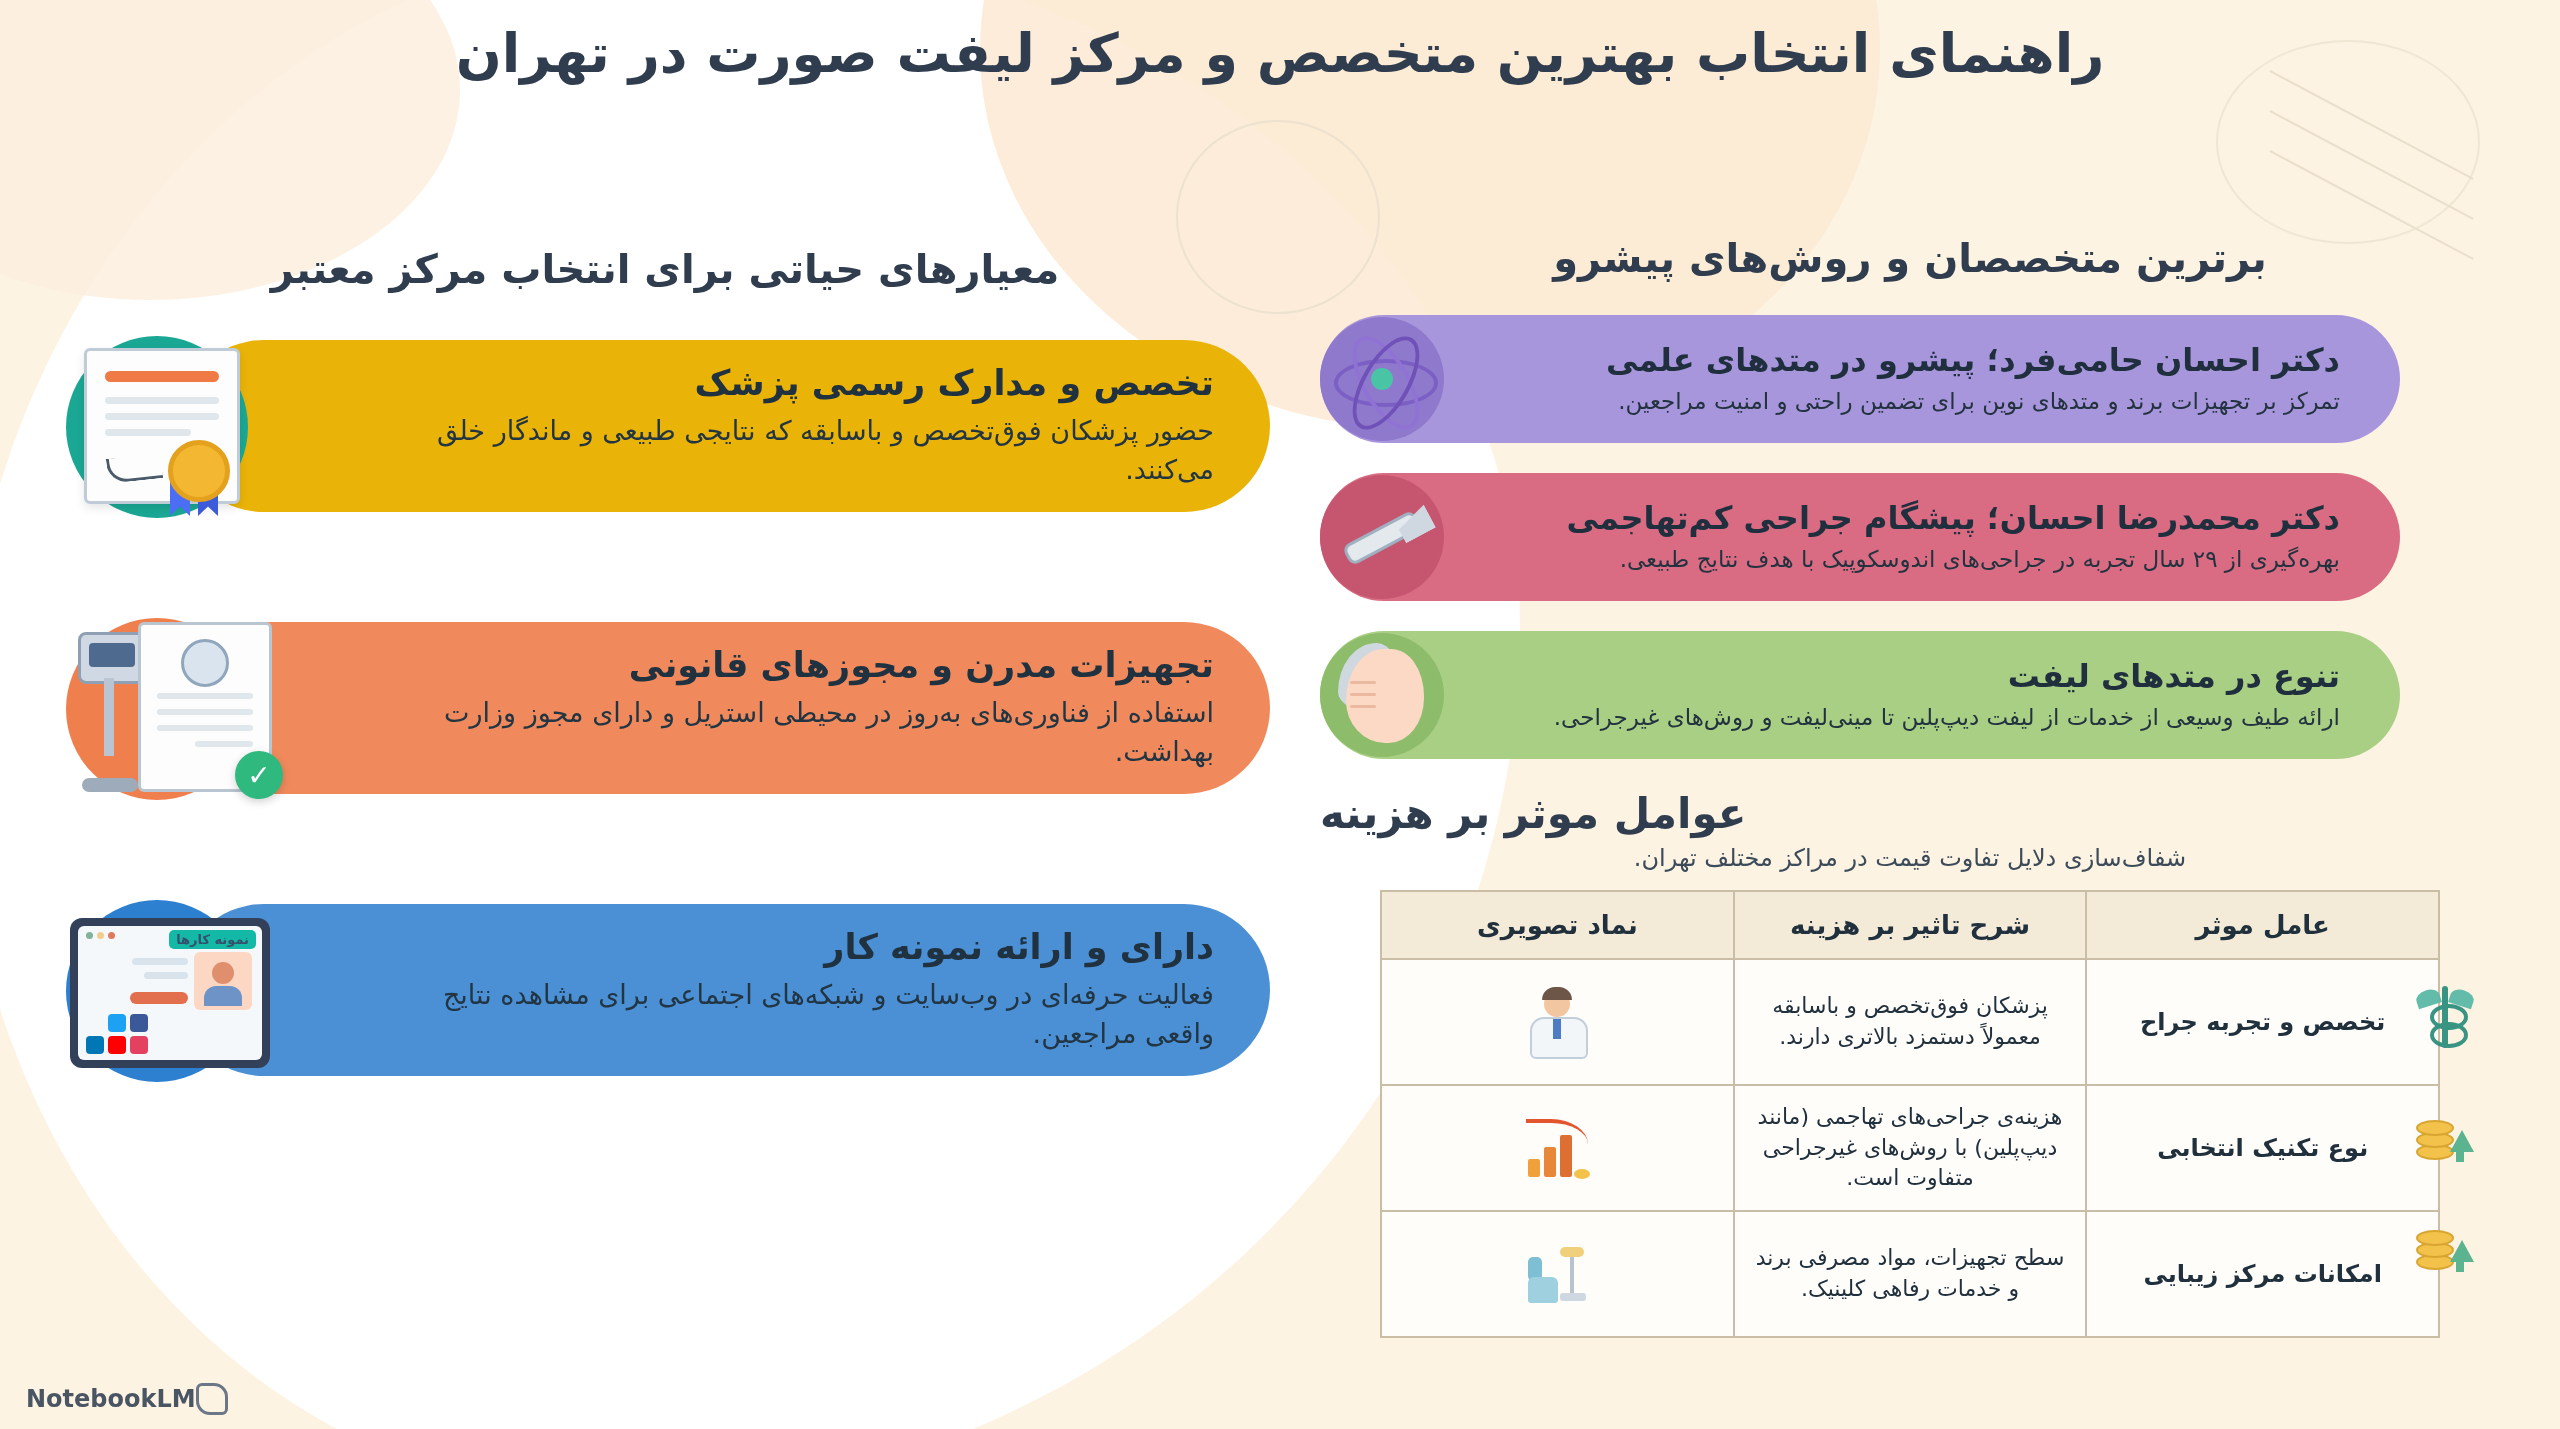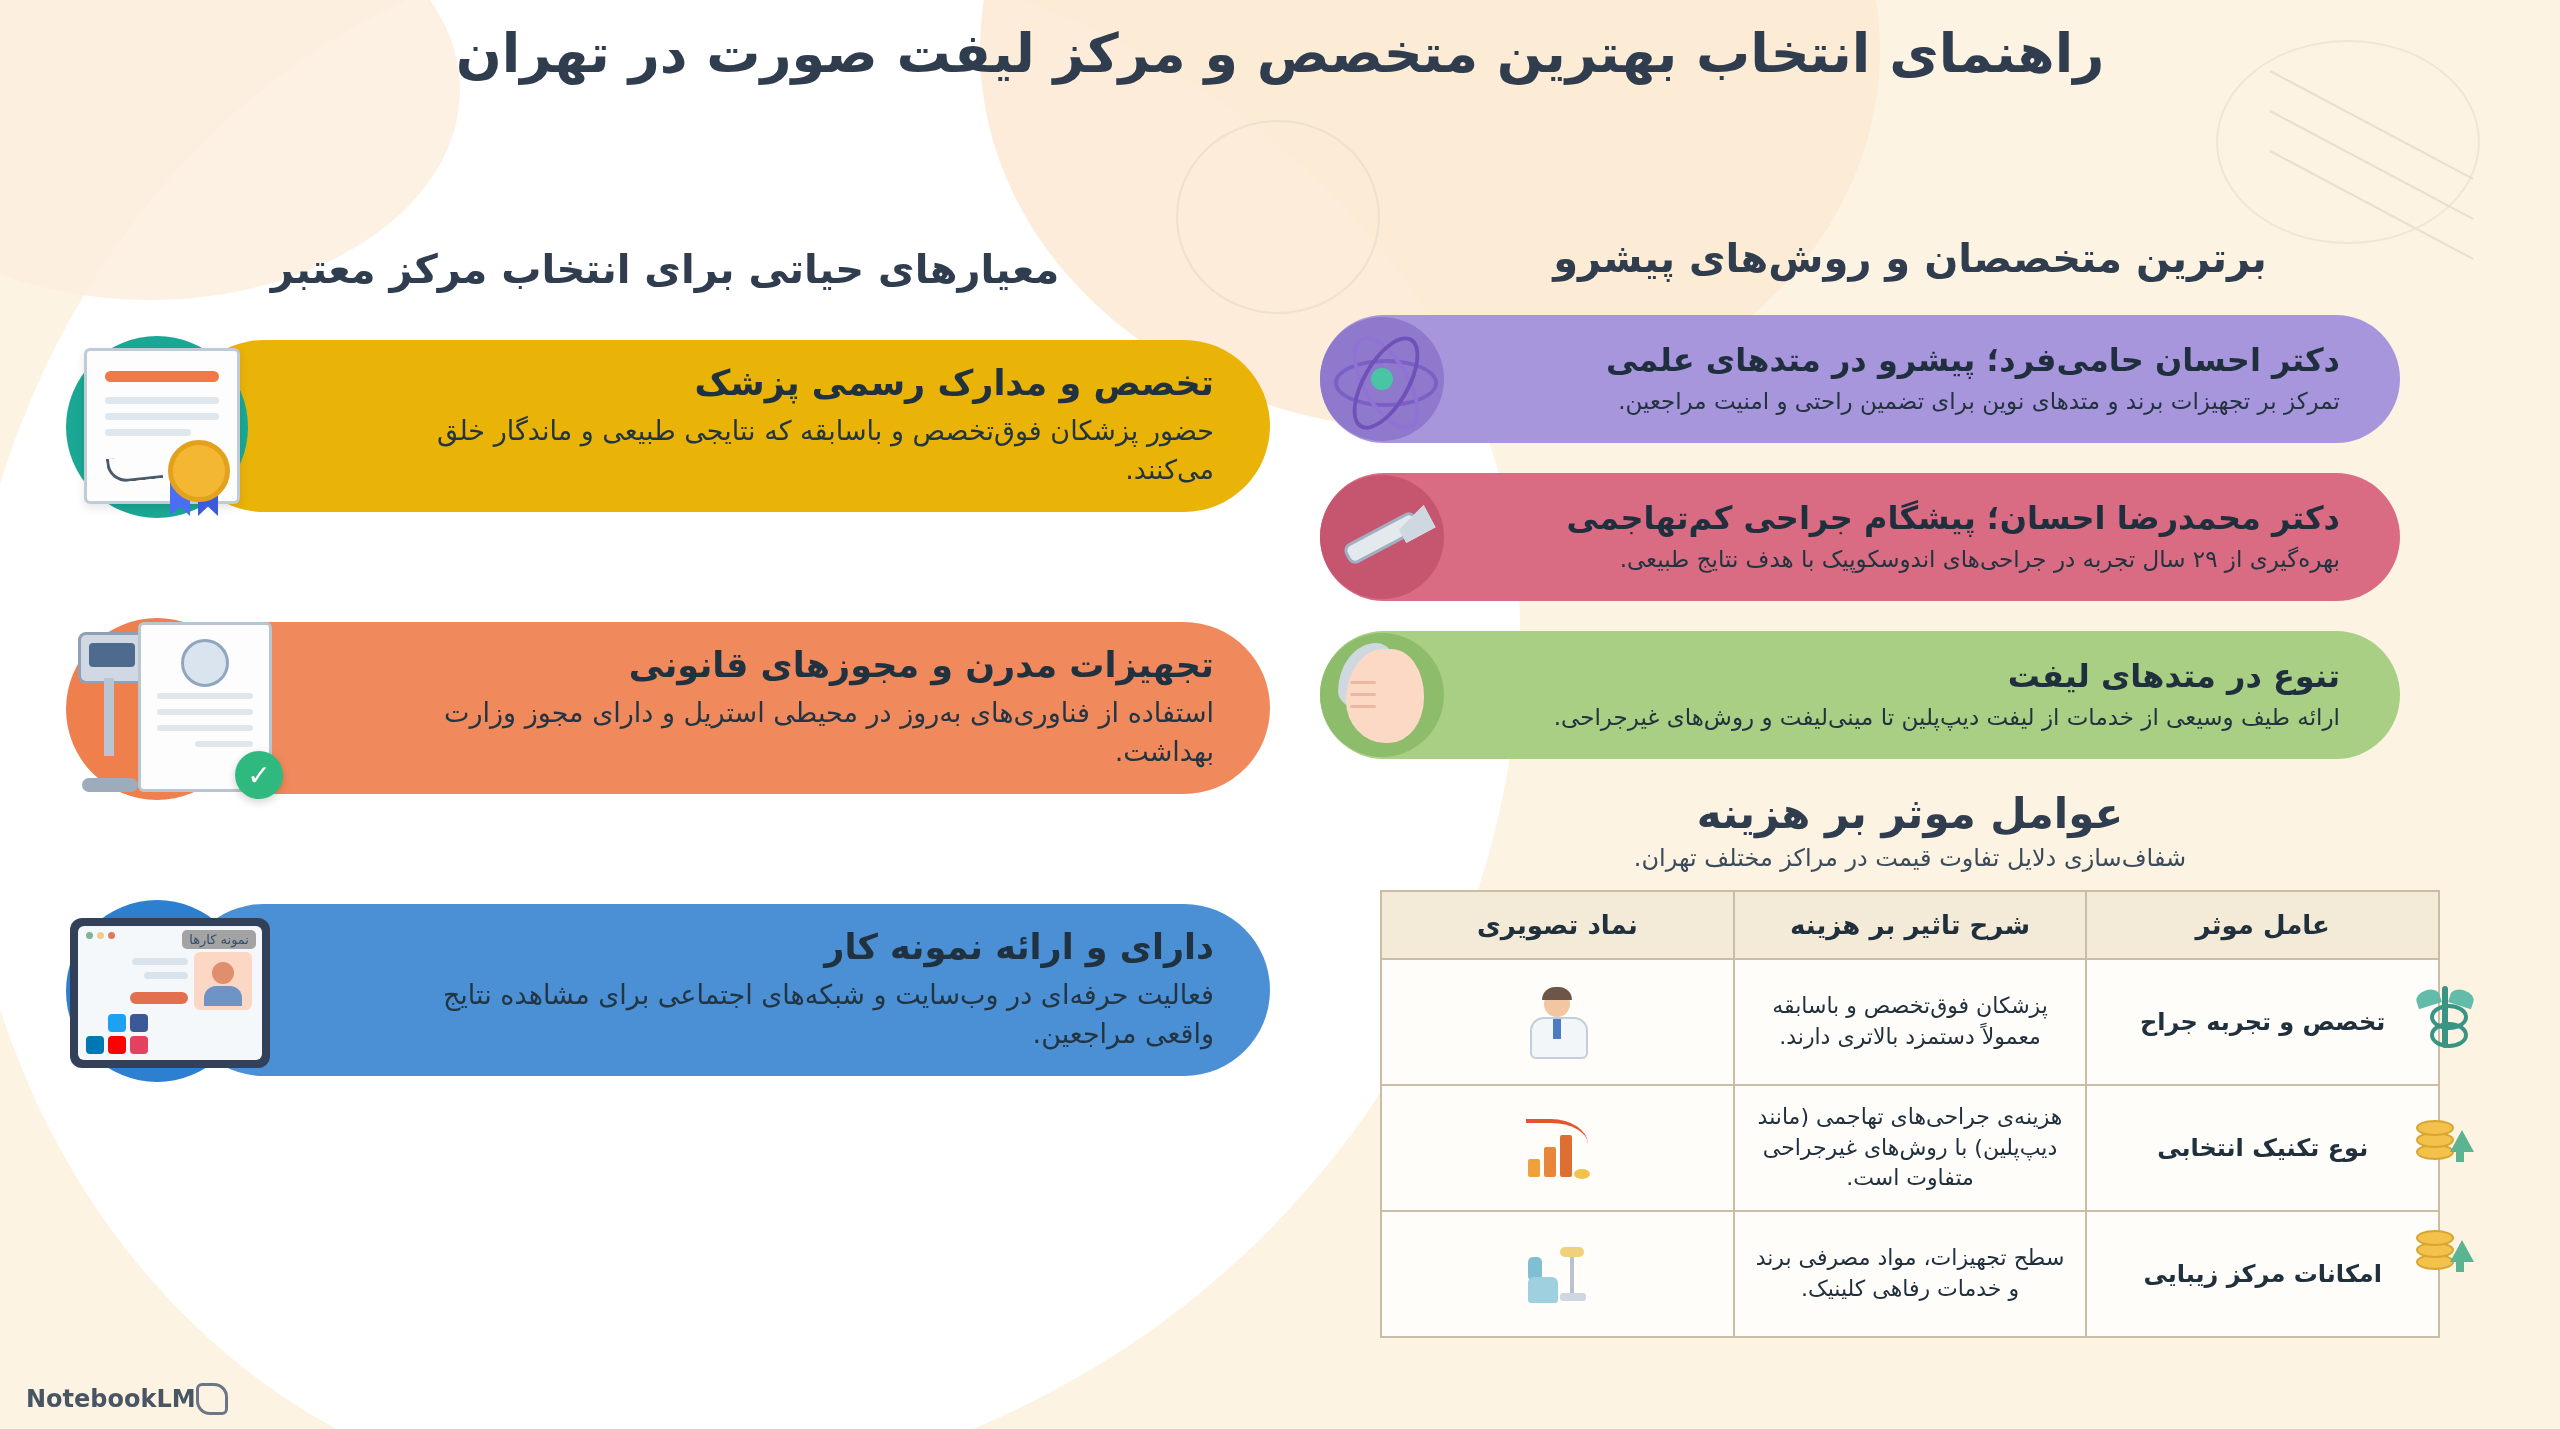--- a/index.html
+++ b/index.html
@@ -268,22 +268,22 @@
     width: 100%; height: 100%;
     background: #f5f8fb; border-radius: 6px;
     position: relative; overflow: hidden;
   }
   .tablet .dots { position:absolute; top:6px; left:8px; display:flex; gap:4px; }
   .tablet .dots i { width:7px; height:7px; border-radius:50%; background:#e07a5f; display:block; }
   .tablet .dots i:nth-child(2){ background:#f2cc8f; }
   .tablet .dots i:nth-child(3){ background:#81b29a; }
   .tablet .tag {
     position:absolute; top:4px; right:6px;
-    background:#a3a3a3; border-radius:5px; padding:2px 7px;
-    font-size:13px; color:#35506b; font-weight:normal;
+    background:#14b8a6; border-radius:5px; padding:2px 7px;
+    font-size:13px; color:#35506b; font-weight:bold;
   }
   .tablet .photo {
     position:absolute; top:26px; right:10px; width:58px; height:58px;
     background:#fbd7c4; border-radius:6px;
   }
   .tablet .photo .head { position:absolute; left:18px; top:10px; width:22px; height:22px; border-radius:50%; background:#e08f6e; }
   .tablet .photo .body { position:absolute; left:10px; bottom:4px; width:38px; height:20px; border-radius:12px 12px 0 0; background:#6d93c7; }
   .tablet .line { position:absolute; right:74px; height:7px; background:#d9e3ec; border-radius:4px; }
   .tablet .btn { position:absolute; right:74px; top:66px; width:58px; height:12px; border-radius:6px; background:#e2704f; }
   .social { position:absolute; left:8px; bottom:6px; display:grid; grid-template-columns:repeat(3,18px); gap:4px; }
@@ -345,21 +345,21 @@
   }
   .face .hair {
     position:absolute; left:18px; top:10px; width:64px; height:70px;
     background:#cfd8df; border-radius: 60% 40% 40% 60% / 70% 60% 40% 30%;
   }
   .face .lines { position:absolute; left:30px; top:48px; }
   .face .lines i { display:block; width:26px; height:3px; background:#eab9a0; margin-bottom:9px; border-radius:2px; }
 
   
   .cost-head {
-    text-align: center;
+    text-align: left;
     font-size: 42px;
     font-weight: bold;
     color: #2f3d4f;
     margin: 6px 0 6px;
   }
   .cost-sub {
     text-align: center;
     font-size: 24px;
     color: #3c4b5a;
     margin-bottom: 18px;

